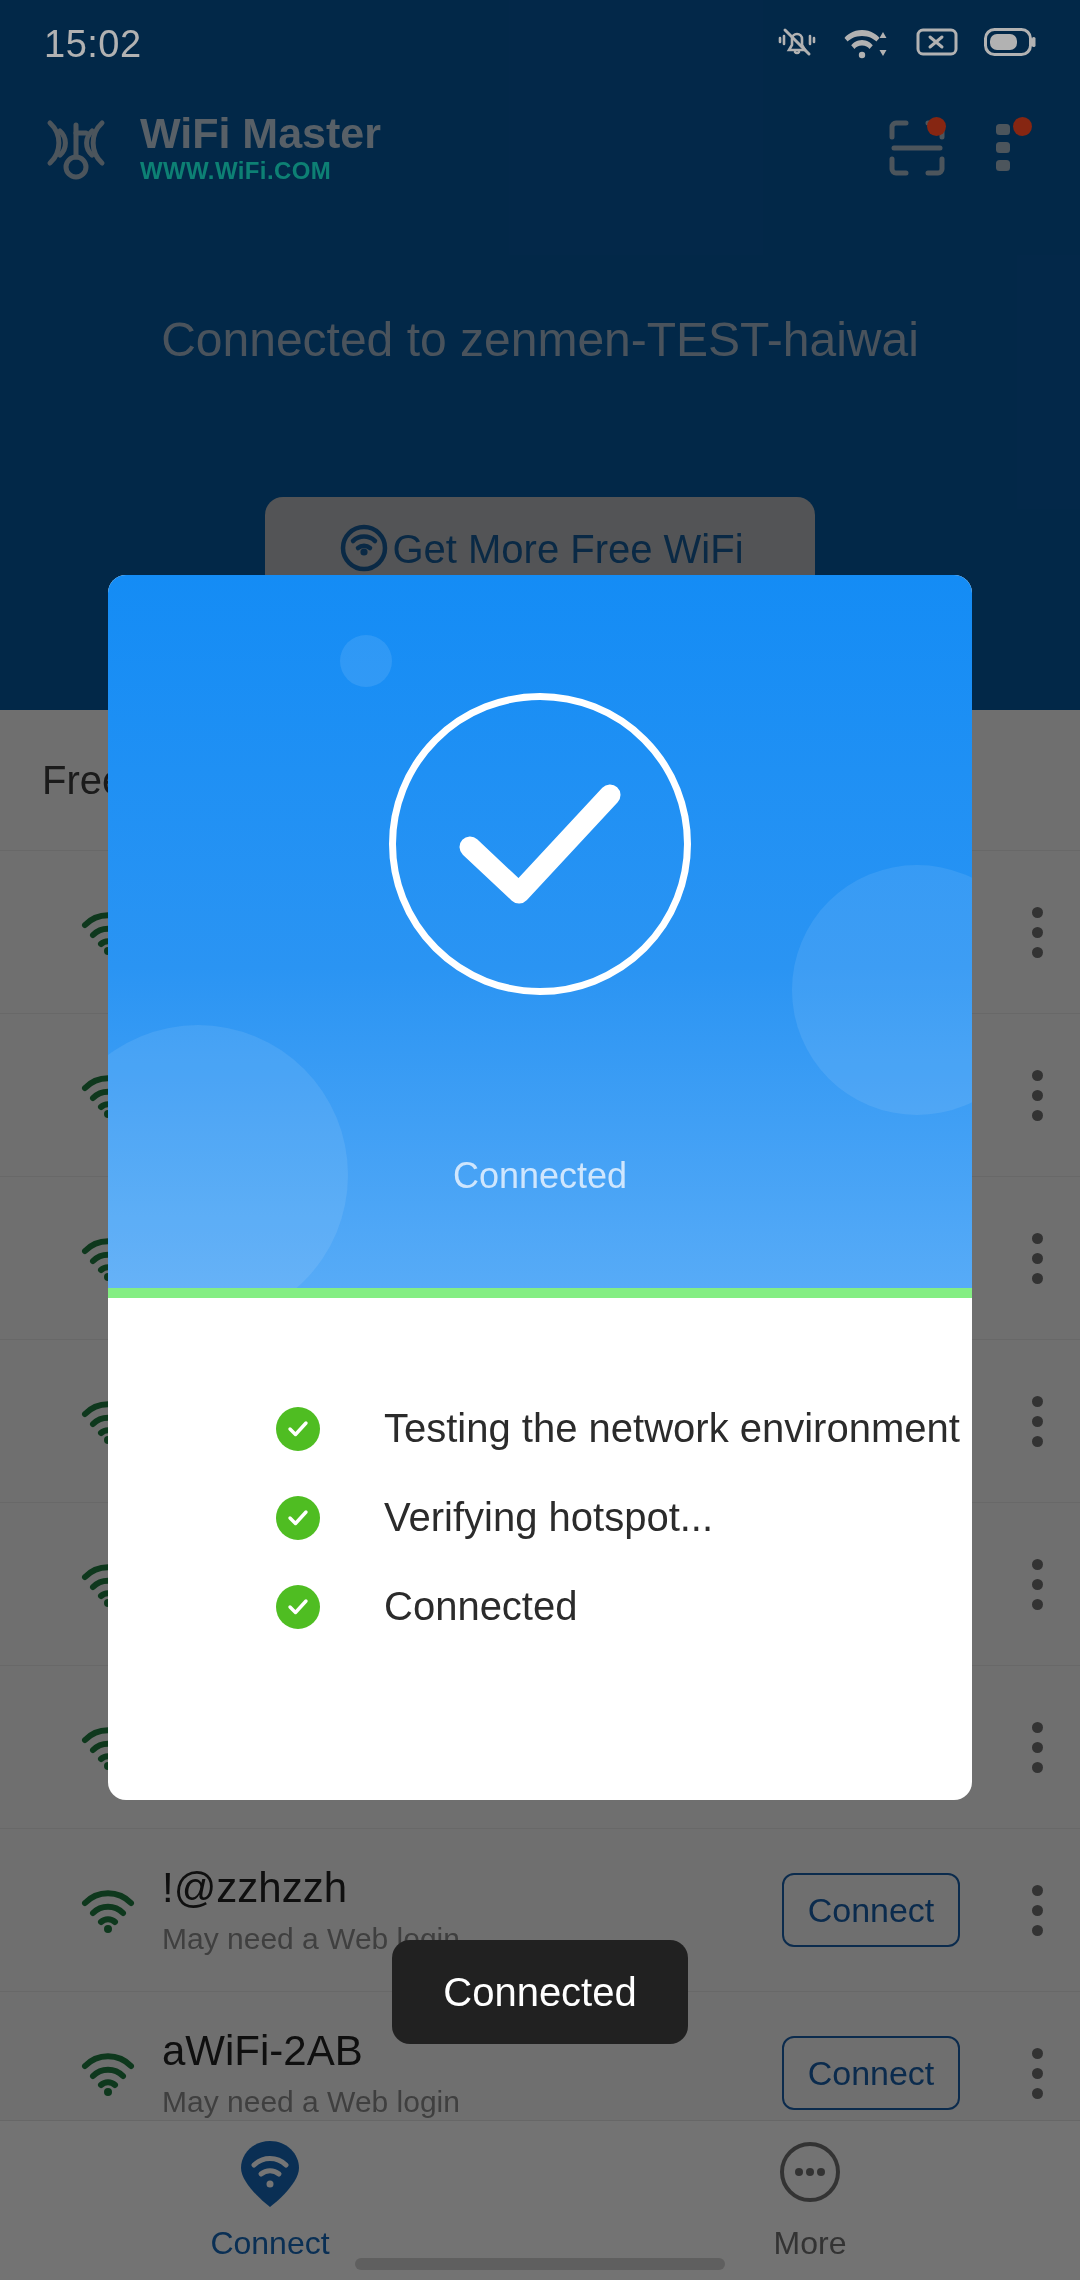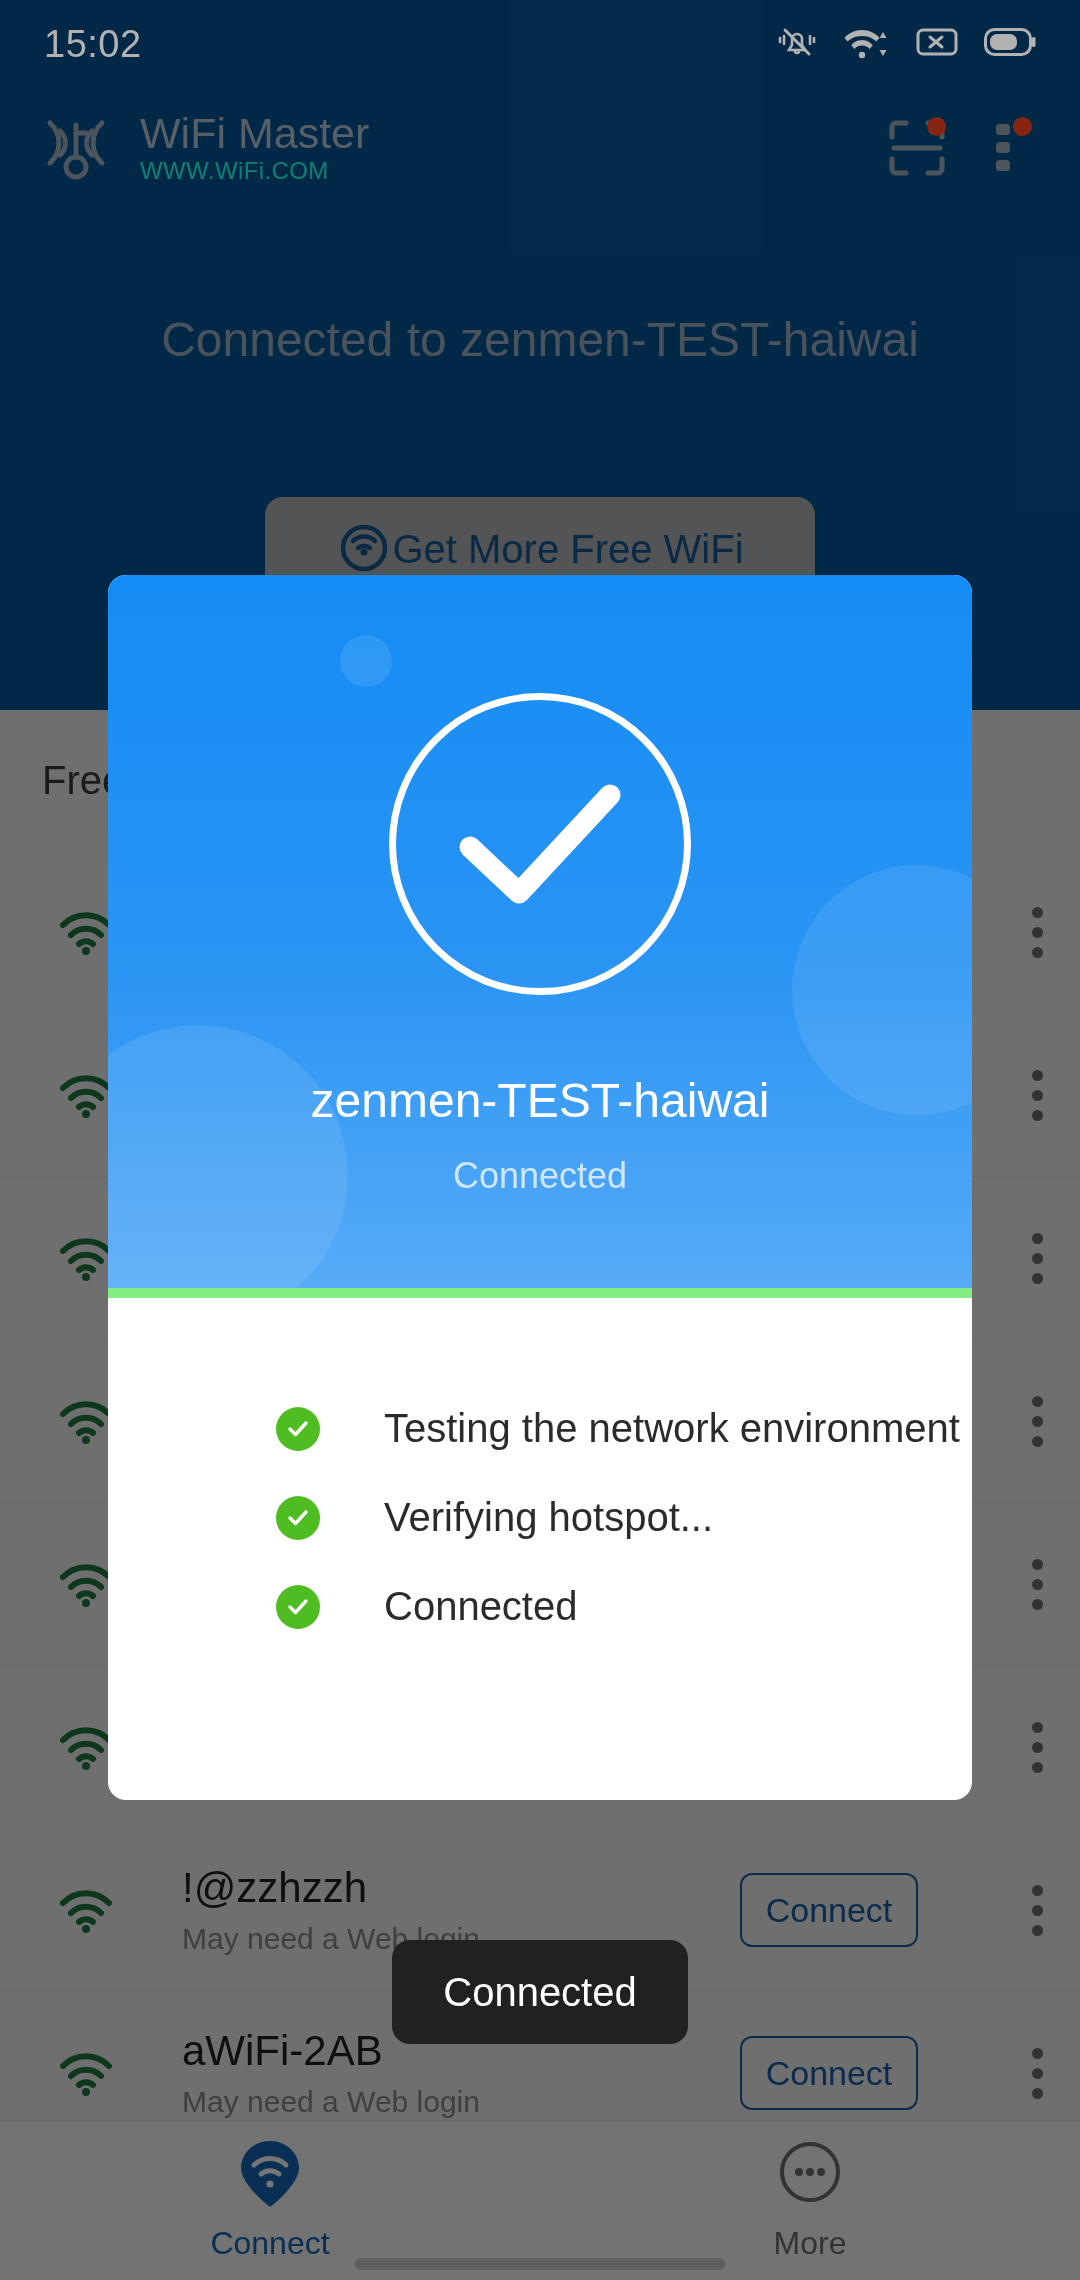--- a/index.html
+++ b/index.html
@@ -19,21 +19,21 @@
     position:absolute; top:0; left:0; width:1080px; height:88px;
     display:flex; align-items:center; justify-content:space-between;
     padding:6px 44px; color:#ffffff;
   }
   #status-time { font-size:38px; letter-spacing:.5px; }
   #status-icons { display:flex; align-items:center; gap:26px; }
 
   
   #app-bar {
     position:absolute; top:88px; left:0; width:1080px; height:120px;
-    display:flex; align-items:center; padding:0 34px;
+    display:flex; align-items:center; padding:0 34px;font-weight:bold;
   }
   #brand-block { display:flex; align-items:center; gap:22px; flex:1; }
   #brand-text { display:flex; flex-direction:column; justify-content:center; }
   #brand-title { font-size:43px; color:#7e8a94; line-height:1.08; }
   #brand-sub   { font-size:24px; color:#14b8a6; line-height:1.2; letter-spacing:.4px; }
   .appbar-icon-wrap { position:relative; width:86px; height:86px;
     display:flex; align-items:center; justify-content:center; }
   .badge-dot { position:absolute; top:12px; right:14px; width:19px; height:19px;
     border-radius:50%; background:#c0371a; }
 
@@ -53,21 +53,21 @@
 
   
   #hero-bg { position:absolute; top:0; left:0; width:1080px; height:710px; background:#043a68; }
 
   
   #list-area { position:absolute; top:710px; left:0; width:1080px; height:1410px;
     background:#f2f2f2; }
   #list-header { height:140px; display:flex; align-items:center;
     padding:0 42px; font-size:40px; color:#3b3b3b; }
   .wifi-row { position:relative; height:163px; border-top:1px solid #e2e2e2;
-    display:flex; align-items:center; padding:0 0 0 42px;gap:42px; }
+    display:flex; align-items:center; padding:0 0 0 64px; }
   .row-ico { width:88px; display:flex; align-items:center; justify-content:center; }
   .row-texts { flex:1; display:flex; flex-direction:column; gap:10px; padding-left:10px; }
   .row-ssid { font-size:42px; color:#222; }
   .row-note { font-size:30px; color:#8a8a8a; }
   .connect-btn {
     width:178px; height:74px; border:2px solid #1a5fa8; border-radius:12px;
     color:#1a5fa8; font-size:34px; display:flex; align-items:center; justify-content:center;
     margin-right:34px;
   }
   .row-more { width:86px; display:flex; align-items:center; justify-content:center; }
@@ -476,21 +476,20 @@
 <div id="connect-modal">
   <div id="modal-hero">
     <span class="deco" id="deco-small"></span>
     <span class="deco" id="deco-big-l"></span>
     <span class="deco" id="deco-big-r"></span>
     <div id="check-circle">
       <svg width="190" height="150" viewBox="0 0 190 150">
           <path d="M25 78 L74 124 L165 26" fill="none" stroke="#ffffff" stroke-width="21" stroke-linecap="round" stroke-linejoin="round"></path>
         </svg>
     </div>
-    <div id="modal-ssid">zenmen-TEST-haiwai</div>
     <div id="modal-state">Connected</div>
   </div>
   <div id="green-divider"></div>
   <div id="modal-body">
     <div class="step">
       <span class="green-check">
         <svg width="26" height="26" viewBox="0 0 26 26">
             <path d="M5 13 L10.5 18.5 L21 7" fill="none" stroke="#ffffff" stroke-width="3.4" stroke-linecap="round" stroke-linejoin="round"></path>
           </svg>
       </span>

